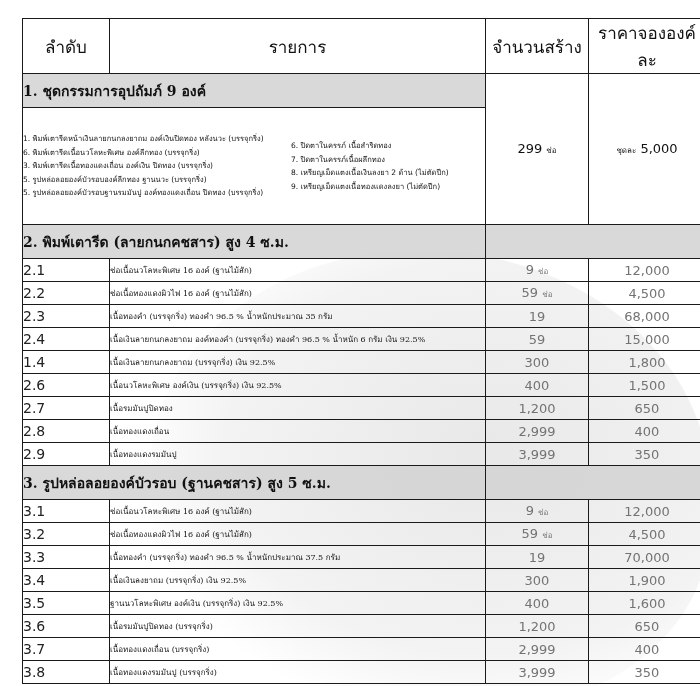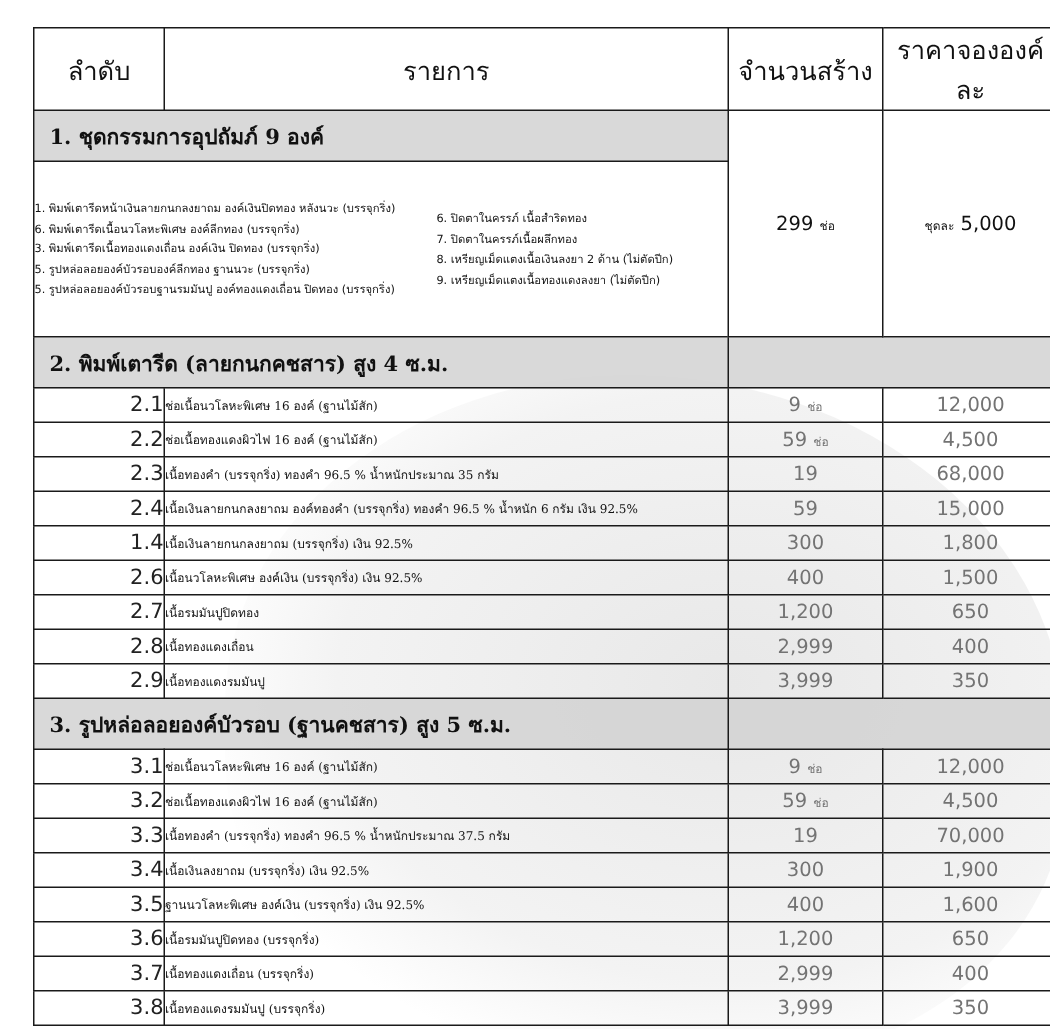--- a/index.html
+++ b/index.html
@@ -15,30 +15,30 @@
     position: absolute; left: 22px; top: 18px; width: 683px;
     border-collapse: collapse; table-layout: fixed; z-index: 1;
   }
   table.price td, table.price th {
     border: 1.5px solid #1a1a1a; padding: 0; vertical-align: middle;
   }
   col.c1 { width: 87px; } col.c2 { width: 376px; } col.c3 { width: 103px; } col.c4 { width: 117px; }
   th { height: 40px; font-weight: normal; font-size: 17px; background: #fff; }
   tr.sec td.sec-title {
     background: rgba(210,210,210,0.85); height: 33px; font-weight: bold;
-    font-family: "DejaVu Serif", serif; font-size: 14px; padding-left: 10px; text-align: left;
+    font-family: "DejaVu Serif", serif; font-size: 14px; text-align: left;
   }
   tr.sec td.sec-fill { background: rgba(210,210,210,0.85); }
   td.bundle-left, td.bundle-right {
     font-size: 7.5px; line-height: 13.5px; vertical-align: top; padding: 4px 6px; height: 116px;
   }
   td.bundle-left { border-right: 1.5px solid #1a1a1a; }
   td.num-big { text-align: center; font-size: 13px; }
   tr.item td { height: 22px; }
-  td.idx { text-align: right; font-size: 14px; color: #222; }
+  td.idx { text-align: left; font-size: 14px; color: #222; }
   td.desc { font-size: 8px; padding-left: 4px; font-family: "DejaVu Serif", serif; }
   td.qty, td.price { text-align: center; font-size: 13px; color: #737373; }
   .inner { width: 100%; border-collapse: collapse; table-layout: fixed; }
   .inner td { border: none !important; }
   .unit { font-size: 8px; }
 </style>
 </head>
 <body>
 
 <div class="watermark"></div>

